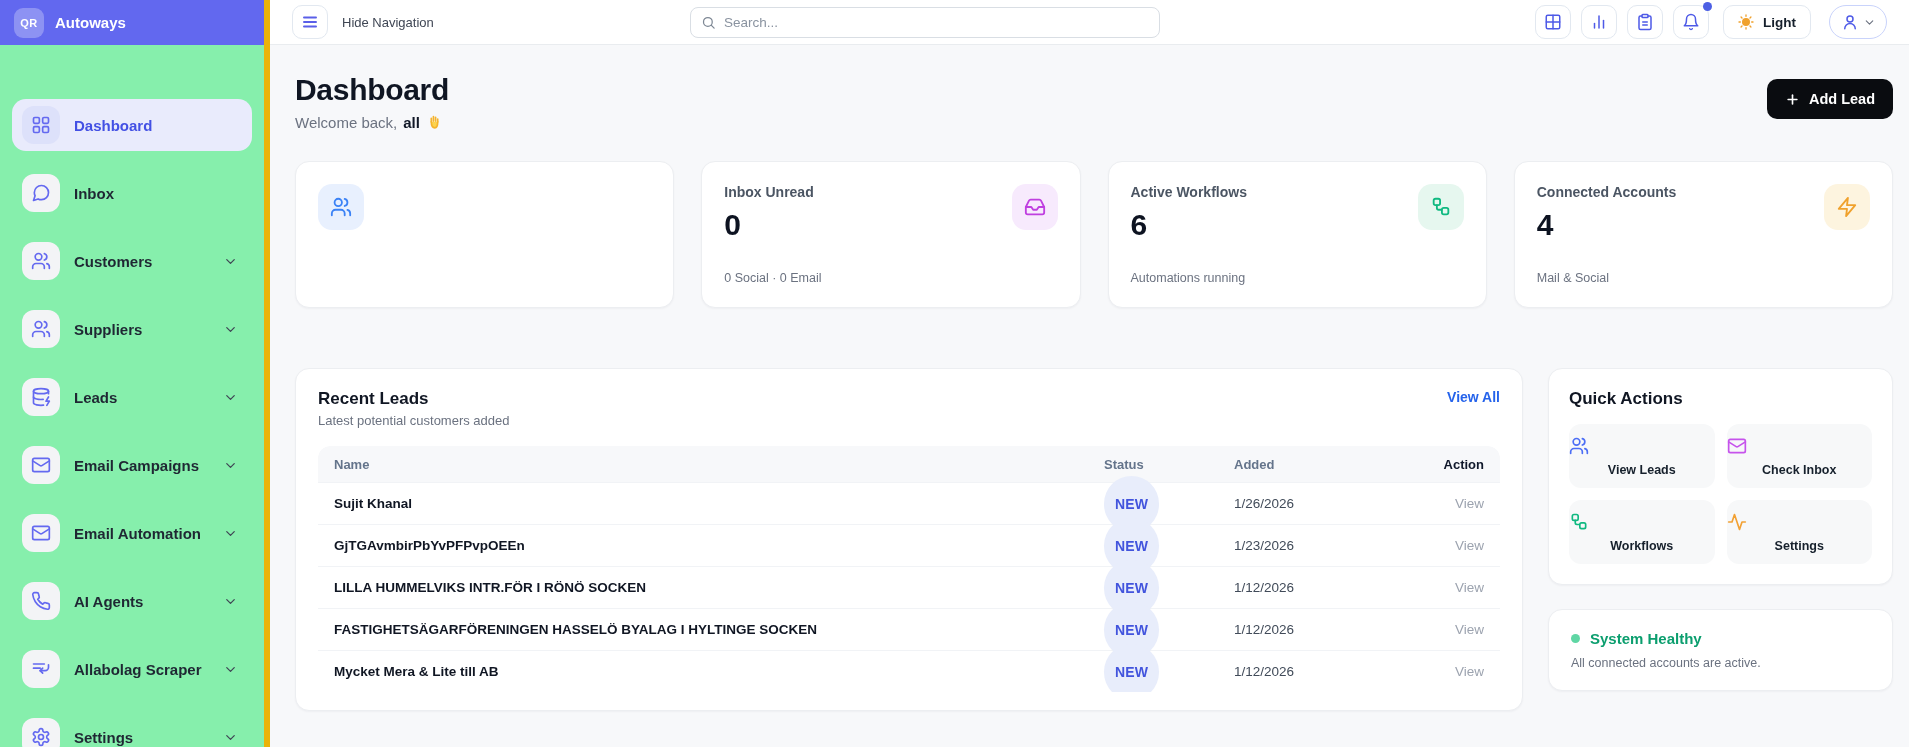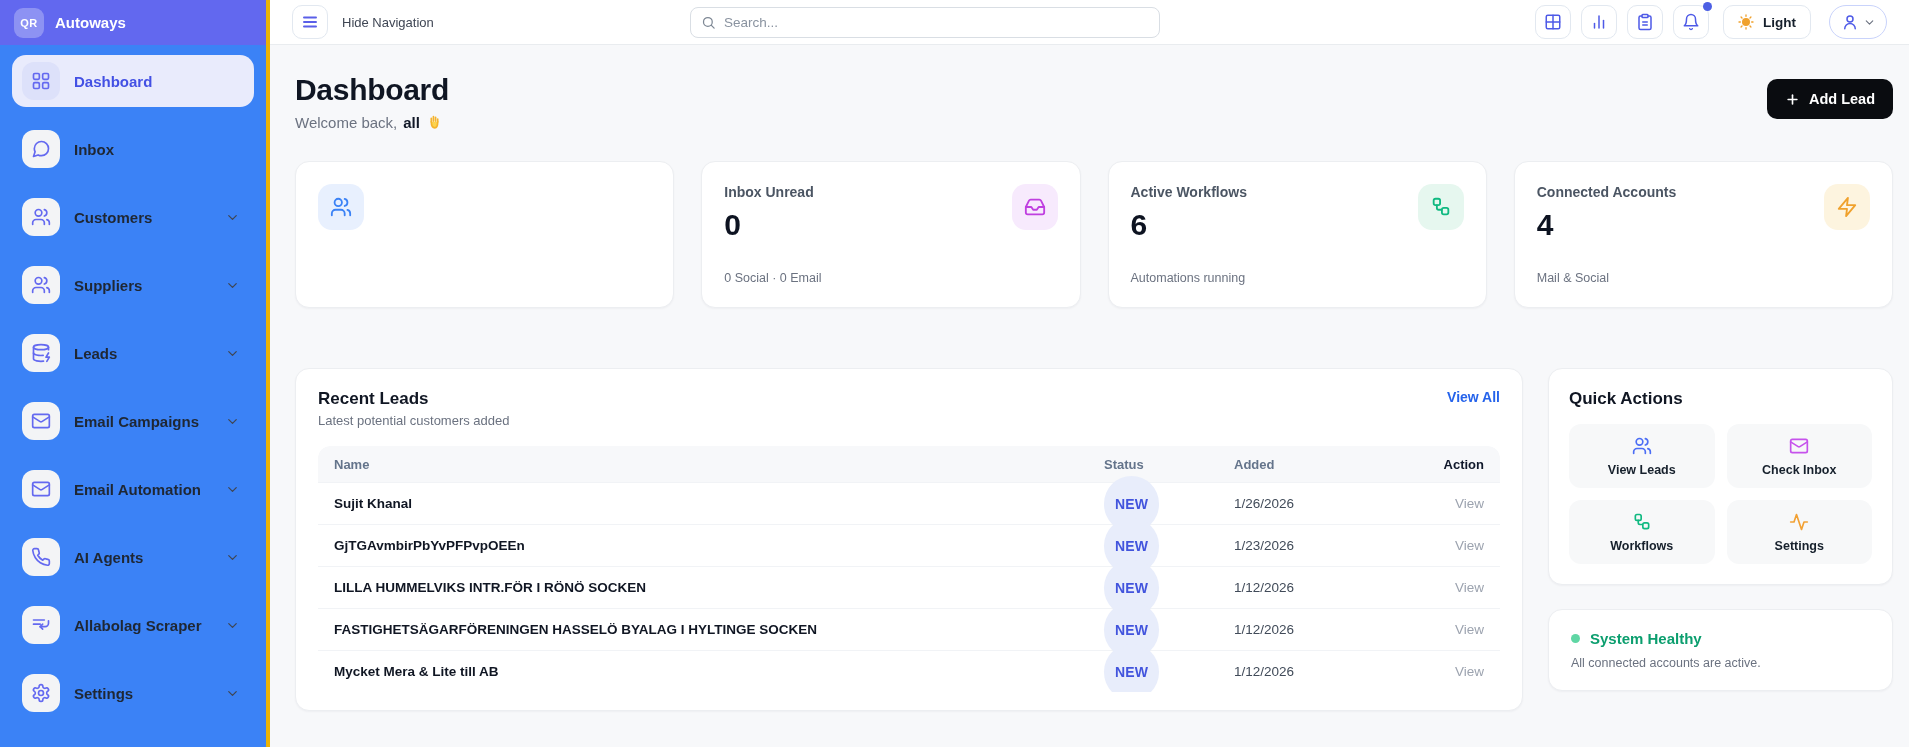--- a/index.html
+++ b/index.html
@@ -1,21 +1,21 @@
 <!DOCTYPE html>
 <html><head>
 <meta charset="utf-8">
 <style>
   * { margin:0; padding:0; box-sizing:border-box; }
   html,body { width:1909px; height:747px; overflow:hidden; }
   body { font-family:"Liberation Sans", sans-serif; background:#f7f8fa; color:#111827; }
   .app { display:flex; width:1909px; height:747px; }
 
   
-  .sidebar { width:270px; flex:none; background:#3b82f6; border-right:4px solid #eab308; display:flex; flex-direction:column; }
+  .sidebar { width:270px; flex:none; background:#86efac; border-right:6px solid #eab308; display:flex; flex-direction:column;gap:44px; }
   .brand { height:45px; background:#6268ef; display:flex; align-items:center; padding:0 14px; gap:11px; flex:none; }
   .brand-logo { width:30px; height:30px; border-radius:9px; background:rgba(255,255,255,.28); color:#fff; font-size:11px; font-weight:bold; display:grid; place-items:center; letter-spacing:.5px; }
   .brand-name { color:#fff; font-size:15px; font-weight:bold; }
   .nav { padding:10px 12px; display:flex; flex-direction:column; gap:16px; }
   .nav-item { height:52px; border-radius:14px; display:flex; align-items:center; gap:14px; padding:0 14px 0 10px; cursor:pointer; }
   .nav-item.active { background:#e9ebfc; }
   .nav-icebox { width:38px; height:38px; flex:none; border-radius:12px; background:#f3f4f6; color:#6469f0; display:grid; place-items:center; }
   .nav-item.active .nav-icebox { background:#dde1fa; }
   .nav-label { font-size:15px; font-weight:600; color:#1f2733; flex:1; }
   .nav-item.active .nav-label { color:#4350e4; }
@@ -78,21 +78,21 @@
   .th.col-action { color:#0f172a; font-weight:bold; }
   .cell-name { font-size:13.5px; font-weight:bold; color:#101623; white-space:nowrap; overflow:hidden; text-overflow:ellipsis; }
   .badge-new { display:inline-block; background:#e8edfb; color:#4254dd; font-size:14px; font-weight:bold; padding:20px 11px; border-radius:999px; letter-spacing:.2px; }
   .cell-added { font-size:13.5px; color:#414b59; }
   .cell-view { font-size:13.5px; color:#9ca3af; cursor:pointer; }
 
   
   .right-col { width:345px; flex:none; display:flex; flex-direction:column; gap:24px; }
   .qa-panel { padding:20px; }
   .qa-grid { margin-top:15px; display:grid; grid-template-columns:1fr 1fr; gap:12px; }
-  .qa-btn { background:#f7f8f9; border:none; border-radius:12px; height:64px; display:flex; flex-direction:column; align-items:center; justify-content:center; gap:7px; cursor:pointer; font-family:"Liberation Sans",sans-serif; }
+  .qa-btn { background:#f7f8f9; border:none; border-radius:12px; height:64px; display:flex; flex-direction:column; justify-content:center; gap:7px; cursor:pointer; font-family:"Liberation Sans",sans-serif; }
   .qa-label { font-size:12.5px; font-weight:600; color:#16202c; }
   .c-indigo { color:#4c6ef5; } .c-fuchsia { color:#c653ec; } .c-green { color:#10b981; } .c-amber { color:#f2a134; }
   .health-panel { padding:20px 22px; }
   .health-row { display:flex; align-items:center; gap:10px; }
   .health-dot { width:9px; height:9px; border-radius:50%; background:#5fd6a4; flex:none; }
   .health-title { font-size:15px; font-weight:bold; color:#0b9e6e; }
   .health-desc { font-size:12.5px; color:#6b7280; margin-top:9px; }
 </style>
 </head>
 <body>

